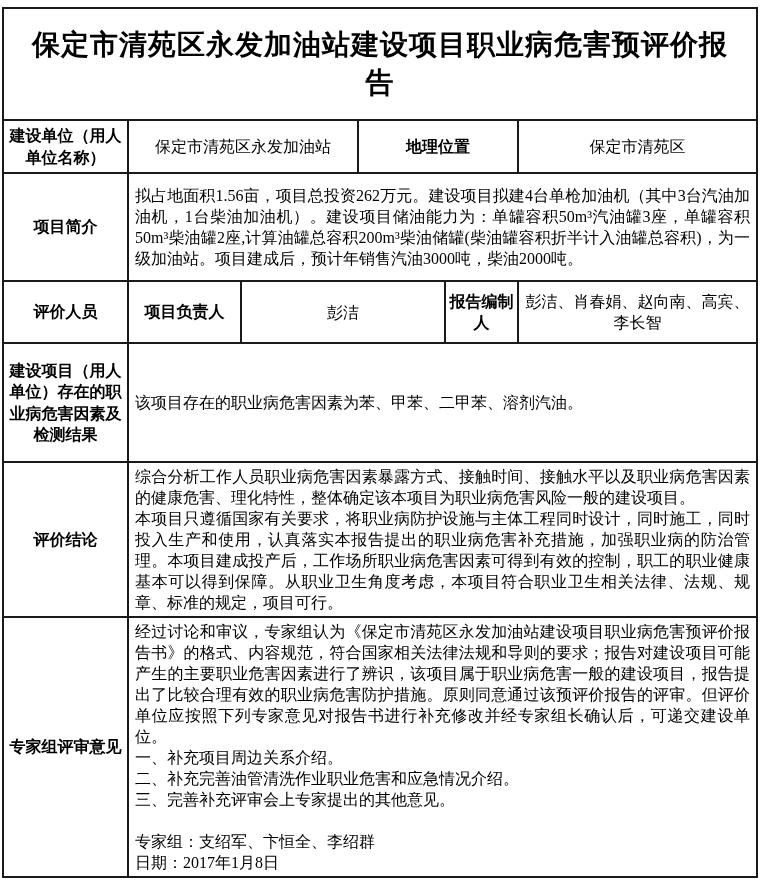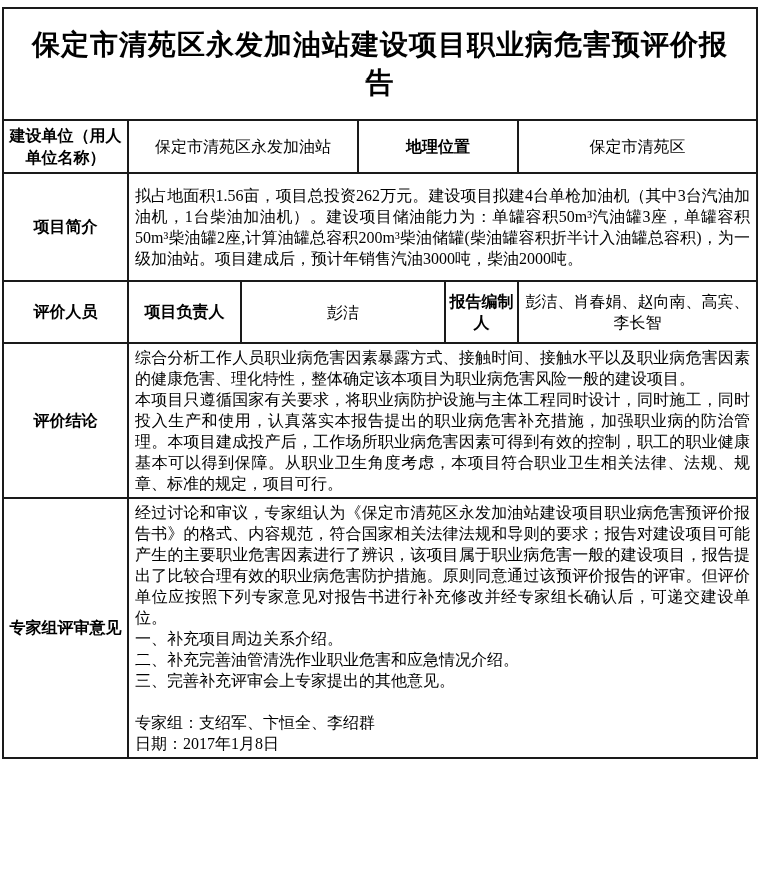--- a/index.html
+++ b/index.html
@@ -89,20 +89,24 @@
 
   <tr class="r4">
     <td class="lbl">评价人员</td>
     <td class="lbl">项目负责人</td>
     <td colspan="2" class="val c">彭洁</td>
     <td class="lbl">报告编制人</td>
     <td class="val c">彭洁、肖春娟、赵向南、高宾、李长智</td>
   </tr>
 
 
+  <tr class="r6">
+    <td class="lbl">建设项目（用人单位）存在的职业病危害因素及检测结果</td>
+    <td colspan="5" class="val l">该项目存在的职业病危害因素为苯、甲苯、二甲苯、溶剂汽油。</td>
+  </tr>
 
   <tr class="r7">
     <td class="lbl">评价结论</td>
     <td colspan="5" class="val l j">
       <p>综合分析工作人员职业病危害因素暴露方式、接触时间、接触水平以及职业病危害因素的健康危害、理化特性，整体确定该本项目为职业病危害风险一般的建设项目。</p>
       <p>本项目只遵循国家有关要求，将职业病防护设施与主体工程同时设计，同时施工，同时投入生产和使用，认真落实本报告提出的职业病危害补充措施，加强职业病的防治管理。本项目建成投产后，工作场所职业病危害因素可得到有效的控制，职工的职业健康基本可以得到保障。从职业卫生角度考虑，本项目符合职业卫生相关法律、法规、规章、标准的规定，项目可行。</p>
     </td>
   </tr>
 
   <tr class="r8">

